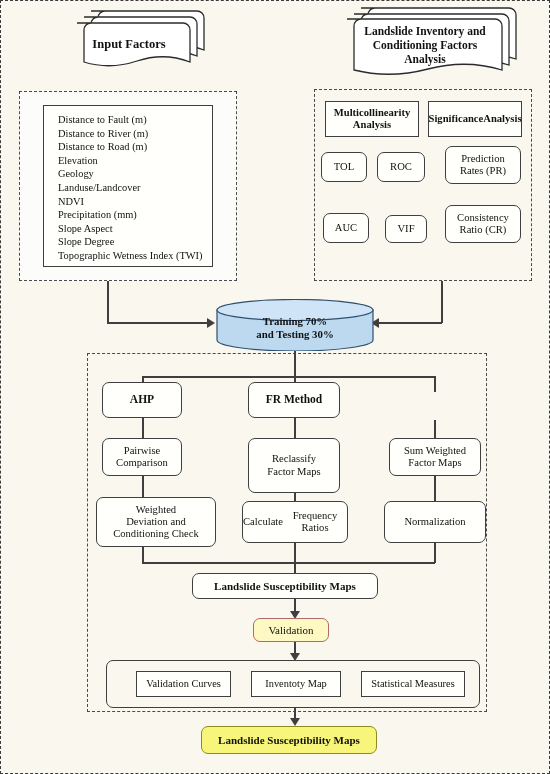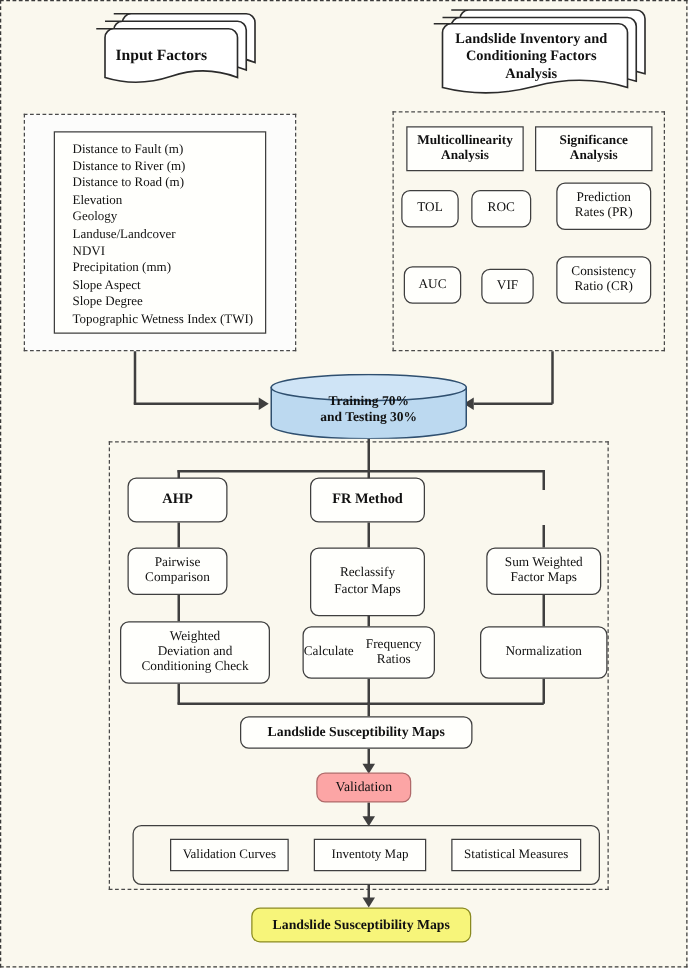--- a/index.html
+++ b/index.html
@@ -112,21 +112,21 @@
     <div style="height:13.6px;">Slope Degree</div>
     <div style="height:13.6px;">Topographic Wetness Index (TWI)</div>
   </div>
 
   <div class="dashbox panel-right" style="left:313px;top:88px;width:218px;height:192px;"></div>
 
   <div class="node sq bold" style="left:324px;top:100px;width:94px;height:36px;flex-direction:column;font-size:10.6px;">
     <span>Multicollinearity</span>
     <span>Analysis</span>
   </div>
-  <div class="node sq bold" style="left:427px;top:100px;width:94px;height:36px;flex-direction:column;font-size:10.6px;">
+  <div class="node sq bold" style="left:427px;top:100px;width:94px;height:36px;flex-direction:row;font-size:10.6px;">
     <span>Significance</span>
     <span>Analysis</span>
   </div>
 
   <div class="node rnd" style="left:320px;top:151px;width:46px;height:30px;font-size:10.6px;">
     <span>TOL</span>
   </div>
   <div class="node rnd" style="left:376px;top:151px;width:48px;height:30px;font-size:10.6px;">
     <span>ROC</span>
   </div>
@@ -218,21 +218,21 @@
   <div class="ln hl" style="left:141px;top:561px;width:293px;"></div>
   <div class="ln vl" style="left:293px;top:561px;height:11px;"></div>
 
   <div class="node rnd bold" style="left:191px;top:572px;width:186px;height:26px;font-size:11px;">
     <span>Landslide Susceptibility Maps</span>
   </div>
 
   <div class="ln vl" style="left:293px;top:598px;height:13px;"></div>
   <div class="arrow ar-down" style="left:289px;top:610px;"></div>
 
-  <div class="node rnd" style="left:252px;top:617px;width:76px;height:24px;background:#fca5a5;border-color:#b06a6a;font-size:11px;">
+  <div class="node rnd" style="left:252px;top:617px;width:76px;height:24px;background:#fef9c3;border-color:#b06a6a;font-size:11px;">
     <span>Validation</span>
   </div>
 
   <div class="ln vl" style="left:293px;top:641px;height:13px;"></div>
   <div class="arrow ar-down" style="left:289px;top:652px;"></div>
 
   <div class="node rnd" style="left:105px;top:659px;width:374px;height:48px;background:transparent;border:1.4px solid #3f3f3f;"></div>
 
   <div class="node sq" style="left:135px;top:670px;width:95px;height:26px;font-size:10.4px;">
     <span>Validation Curves</span>

